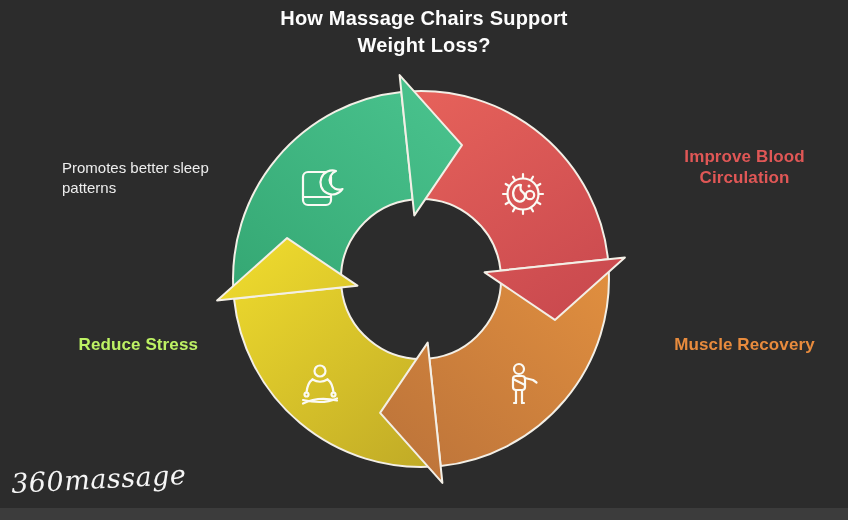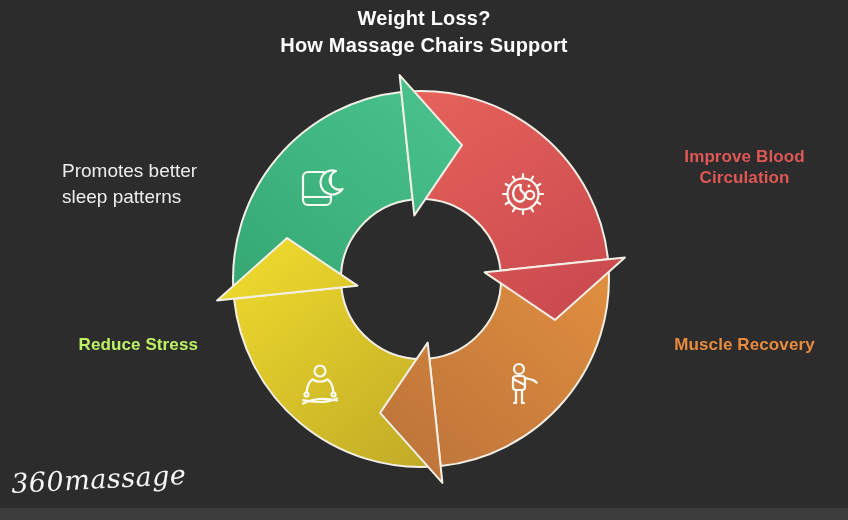--- a/index.html
+++ b/index.html
@@ -13,21 +13,21 @@
     top:5px;left:0;right:0;text-align:center;
     font-size:20px;font-weight:bold;line-height:1.33;color:#fdfdfd;
     letter-spacing:.2px;
   }
   .title span{display:block;}
   .step-block{position:absolute;}
   .step-heading{
     font-size:17px;font-weight:bold;line-height:1.24;letter-spacing:.1px;
   }
   .step-desc{
-    margin-top:8px;font-size:19px;line-height:1.36;color:#ededed;
+    margin-top:8px;font-size:15px;line-height:1.36;color:#ededed;
   }
   .block-top-left{left:62px;top:150px;width:150px;text-align:left;}
   .block-top-left .step-heading{text-align:center;}
   .block-top-right{left:652px;top:146px;width:185px;text-align:center;}
   .block-bottom-right{left:652px;top:334px;width:185px;text-align:center;}
   .block-bottom-left{left:28px;top:334px;width:170px;text-align:right;}
   .block-bottom-left .step-heading{text-align:right;}
   .cycle-svg{left:211px;top:69px;}
   .logo{
     left:12px;top:468px;width:200px;
@@ -37,22 +37,22 @@
     letter-spacing:.5px;
   }
   .footer-bar{left:0;bottom:0;width:848px;height:12px;}
   .seg{stroke-width:2;stroke-linejoin:round;}
   .icon{fill:none;stroke:#fbfaf4;stroke-width:2.2;stroke-linecap:round;stroke-linejoin:round;}
 </style>
 </head>
 <body style="background: rgb(44, 44, 44);">
 
 <div class="abs title">
+  <span>How Massage Chairs Support</span>
   <span>Weight Loss?</span>
-  <span>How Massage Chairs Support</span>
 </div>
 
 <svg class="abs cycle-svg" width="420" height="420" viewBox="-210 -210 420 420">
   <defs>
     <linearGradient id="grad-green" gradientUnits="userSpaceOnUse" x1="-170" y1="60" x2="30" y2="-180">
       <stop offset="0" stop-color="#33a571"></stop>
       <stop offset="1" stop-color="#49c28d"></stop>
     </linearGradient>
     <linearGradient id="grad-red" gradientUnits="userSpaceOnUse" x1="0" y1="-180" x2="150" y2="60">
       <stop offset="0" stop-color="#e5615a"></stop>

